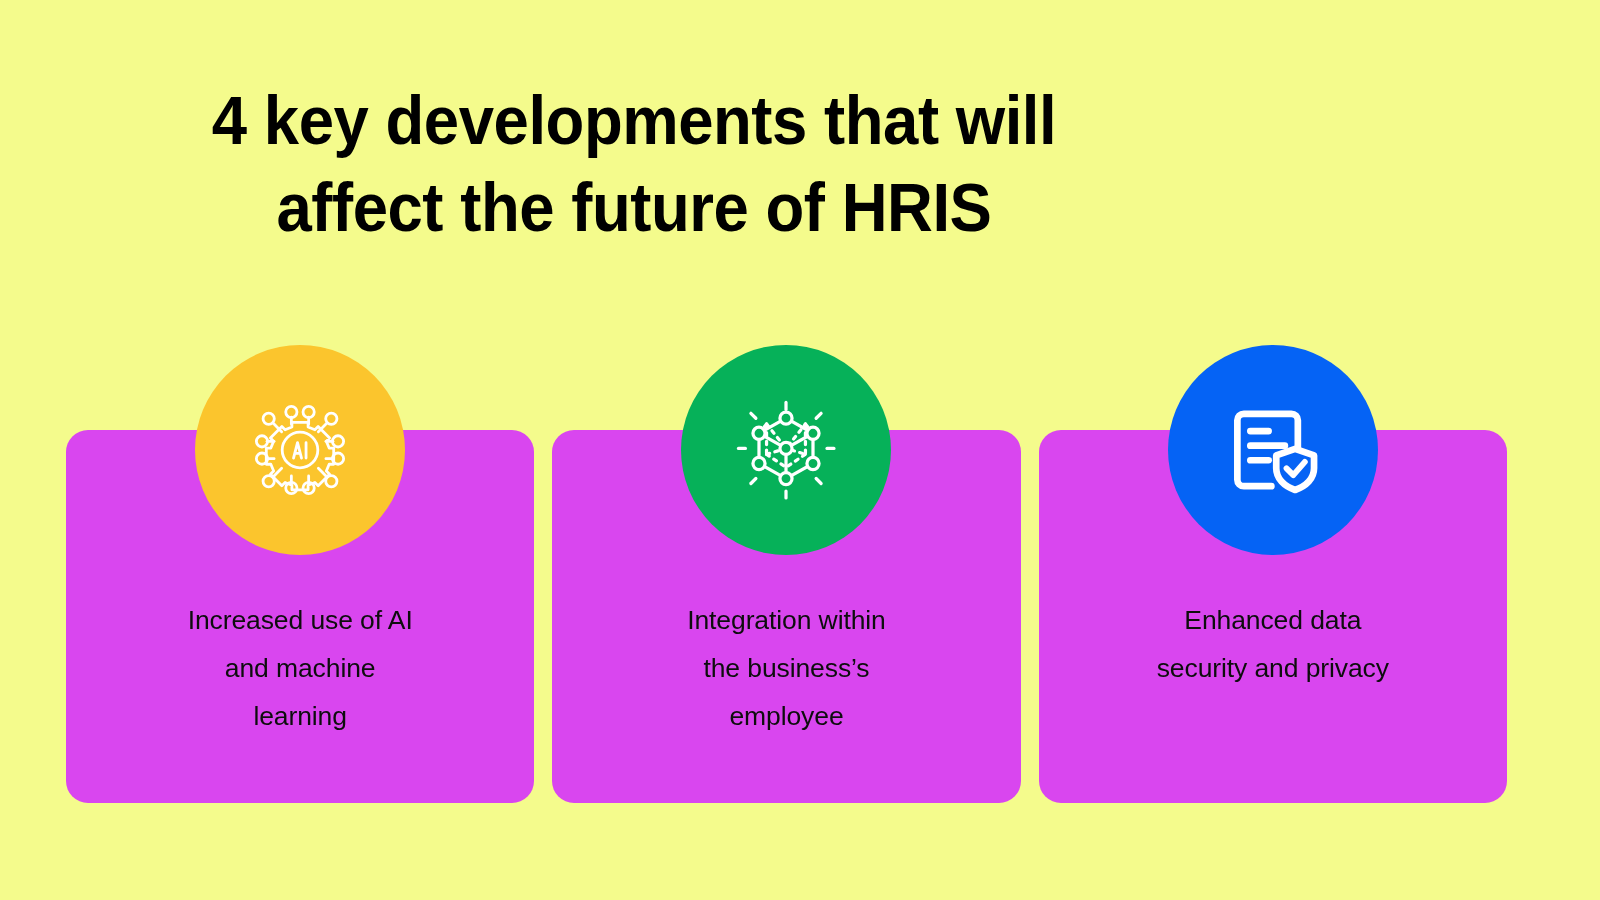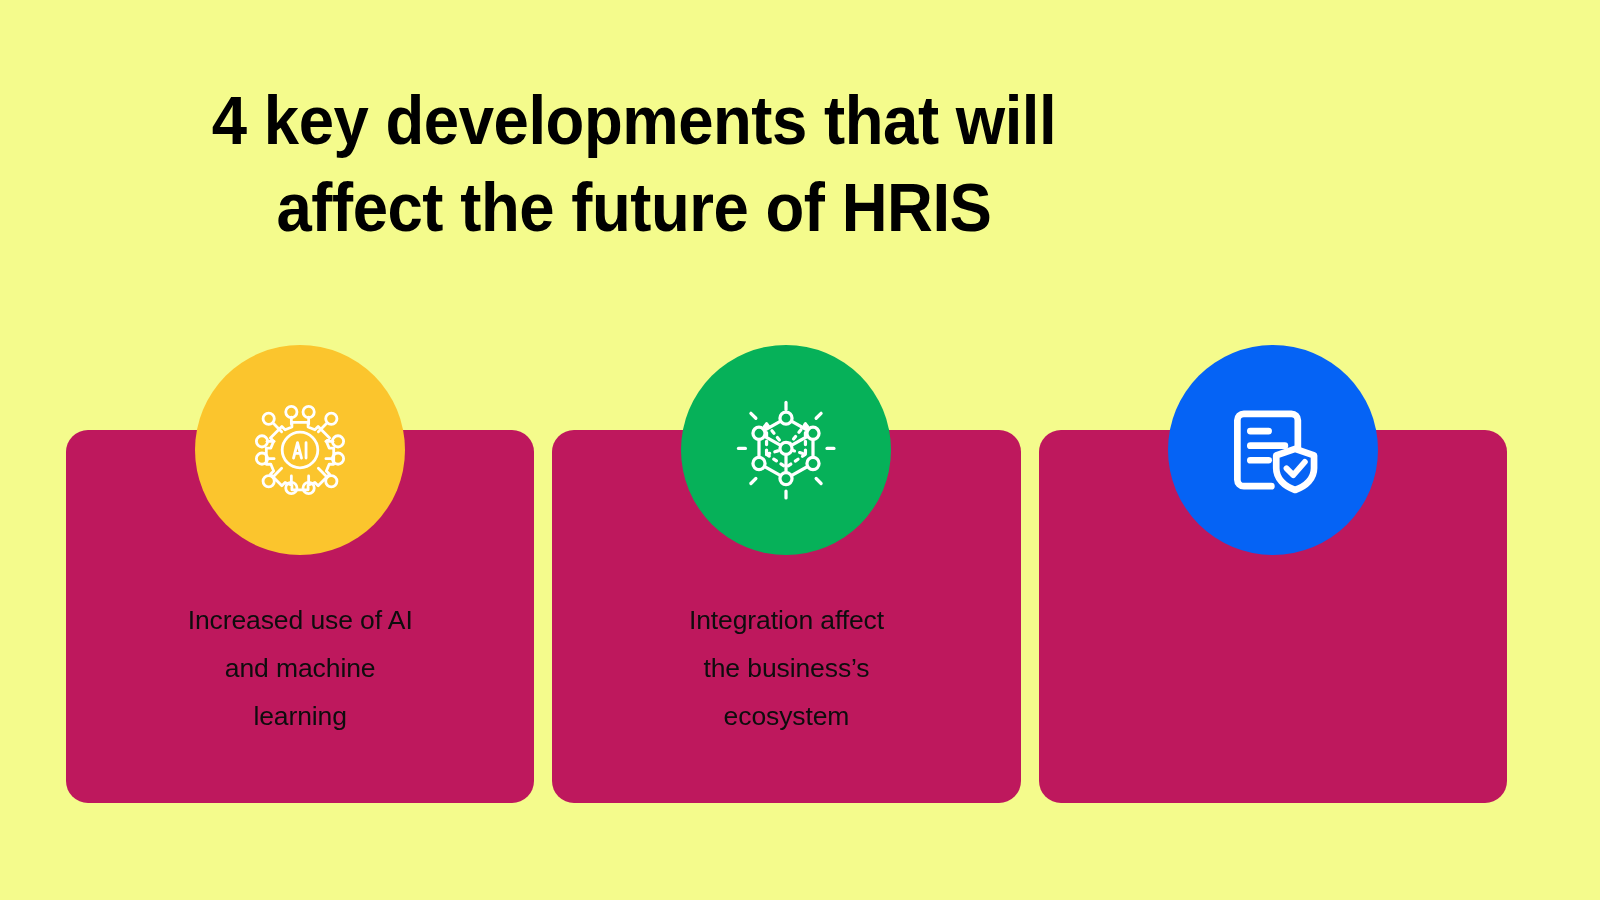--- a/index.html
+++ b/index.html
@@ -44,21 +44,21 @@
     top: 430px;
     width: 1441px;
     height: 373px;
     display: flex;
     gap: 18px;
   }
 
   .card {
     position: relative;
     flex: 1 1 0;
-    background: #be185d;
+    background: #d946ef;
     border-radius: 22px;
     display: flex;
     align-items: flex-start;
     justify-content: center;
   }
 
   .card-label {
     margin-top: 166px;
     width: 235px;
     text-align: center;
@@ -174,33 +174,34 @@
         <path d="M50 6.0 v6.4" stroke-width="3.0"></path>
         <path d="M50 88.0 v6.4" stroke-width="3.0"></path>
         <path d="M6.0 48.5 h6.4" stroke-width="3.0"></path>
         <path d="M88.0 48.5 h6.4" stroke-width="3.0"></path>
         <path d="M17.5 16.0 l4.6 4.6" stroke-width="3.0"></path>
         <path d="M82.5 16.0 l-4.6 4.6" stroke-width="3.0"></path>
         <path d="M17.5 81.0 l4.6-4.6" stroke-width="3.0"></path>
         <path d="M82.5 81.0 l-4.6-4.6" stroke-width="3.0"></path>
       </svg>
     </div>
-    <div class="card-label">Integration affect the business’s ecosystem</div>
+    <div class="card-label">Integration within the business’s employee</div>
   </div>
 
   <div class="card">
     <div class="icon-circle c-shield" style="background: rgb(5, 99, 245);">
       <svg viewBox="0 0 100 100" fill="none" stroke="#ffffff" stroke-width="6.2" stroke-linecap="round" stroke-linejoin="round">
 
         <path d="M73.0 53.0 V22.5 a6.0 6.0 0 0 0-6.0-6.0 H23.0 a6.0 6.0 0 0 0-6.0 6.0 V77.5 a6.0 6.0 0 0 0 6.0 6.0 H48.5"></path>
 
         <path d="M29.0 32.5 h17.0"></path>
         <path d="M29.0 46.0 h32.0"></path>
         <path d="M29.0 59.5 h17.0"></path>
 
         <path d="M70.5 49.0 L88.0 55.0 v12.0 c0 9.4-7.2 16.6-17.5 20.0 -10.3-3.4-17.5-10.6-17.5-20.0 V55.0 Z" fill="#0563f5"></path>
 
         <path d="M62.5 67.0 L68.8 73.3 L79.5 61.0" stroke-width="5.4"></path>
       </svg>
     </div>
+    <div class="card-label">Enhanced data security and privacy</div>
   </div>
 
 </div>
 
 </body></html>

